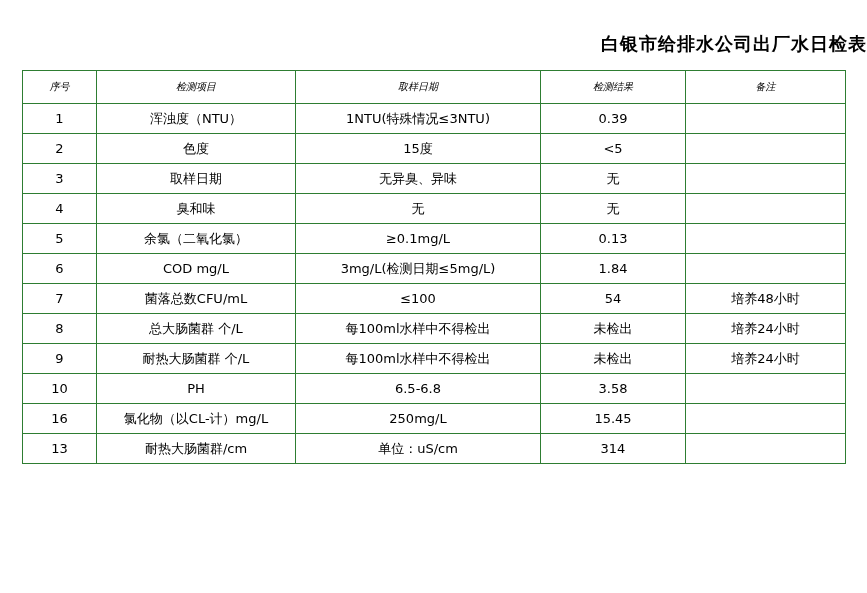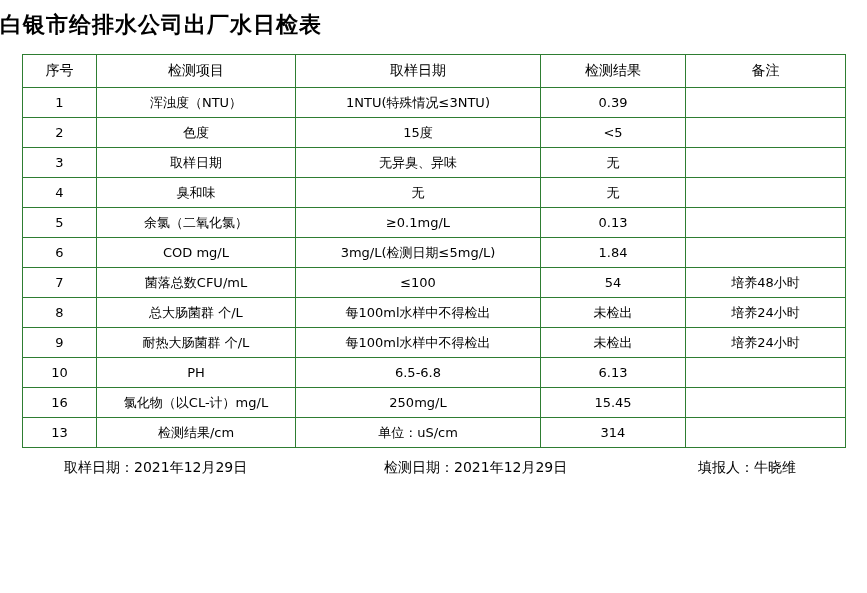--- a/index.html
+++ b/index.html
@@ -15,25 +15,25 @@
     position: relative;
     overflow: hidden;
   }
   .page {
     width: 867px;
     height: 593px;
     position: relative;
     box-sizing: border-box;
   }
   .title {
-    text-align: left;
-    font-size: 22px;
+    text-align: right;
+    font-size: 18px;
     font-weight: bold;
     letter-spacing: 1px;
-    padding-top: 10px;
+    padding-top: 32px;
     padding-bottom: 14px;
     font-family: "DejaVu Sans", "Liberation Sans", sans-serif;
   }
   .table-wrap {
     padding: 0 22px;
   }
   table.report {
     border-collapse: collapse;
     width: 823px;
     table-layout: fixed;
@@ -45,21 +45,22 @@
     font-weight: normal;
     text-align: center;
     vertical-align: middle;
     padding: 0 2px;
     font-family: "DejaVu Sans", "Liberation Sans", sans-serif;
     white-space: nowrap;
     overflow: hidden;
   }
   table.report thead td {
     height: 32px;
-    font-size: 14px;
+    font-size: 10px;
+    font-style: italic;
   }
   .col-idx   { width: 74px; }
   .col-item  { width: 199px; }
   .col-limit { width: 245px; }
   .col-res   { width: 145px; }
   .col-note  { width: 160px; }
   .footer {
     display: flex;
     padding: 0 26px;
     margin-top: 11px;
@@ -156,40 +157,35 @@
           <td>9</td>
           <td>耐热大肠菌群  个/L</td>
           <td>每100ml水样中不得检出</td>
           <td>未检出</td>
           <td>培养24小时</td>
         </tr>
         <tr>
           <td>10</td>
           <td>PH</td>
           <td>6.5-6.8</td>
-          <td>6.13</td>
+          <td>3.58</td>
           <td></td>
         </tr>
         <tr>
           <td>16</td>
           <td>氯化物（以CL-计）mg/L</td>
           <td>250mg/L</td>
           <td>15.45</td>
           <td></td>
         </tr>
         <tr>
           <td>13</td>
-          <td>检测结果/cm</td>
+          <td>耐热大肠菌群/cm</td>
           <td>单位：uS/cm</td>
           <td>314</td>
           <td></td>
         </tr>
       </tbody>
     </table>
   </div>
 
-  <div class="footer">
-    <div class="f1">取样日期：2021年12月29日</div>
-    <div class="f2">检测日期：2021年12月29日</div>
-    <div class="f3">填报人：牛晓维</div>
-  </div>
 
 </div>
 
 </body></html>

